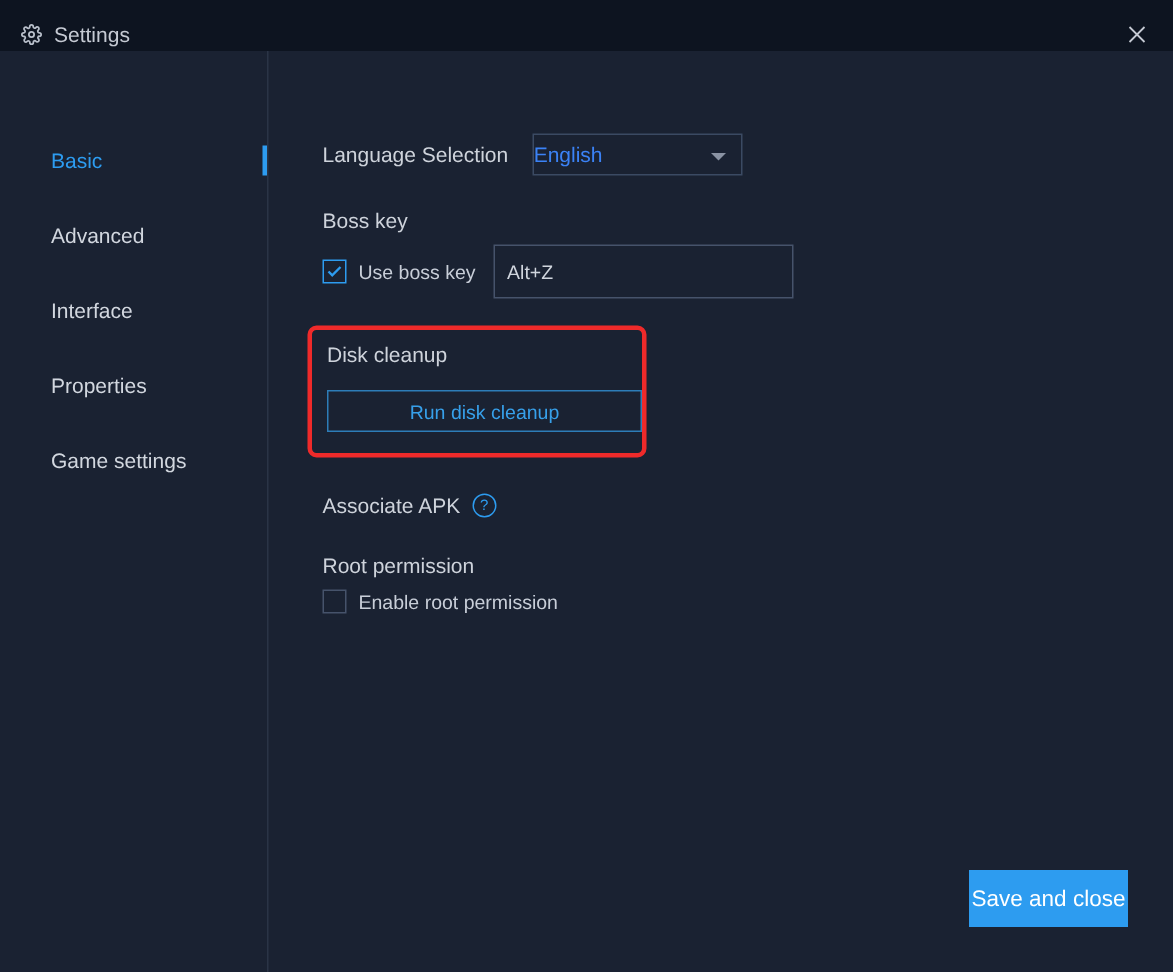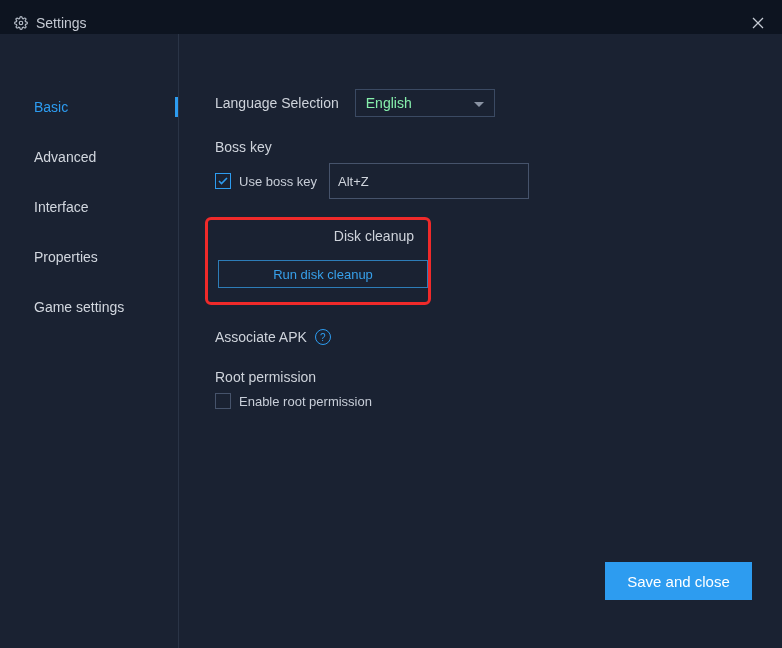--- a/index.html
+++ b/index.html
@@ -105,25 +105,25 @@
       color: #ced3db;
       font-size: 14px;
     }
 
     .select {
       width: 140px;
       height: 28px;
       border: 1px solid #3b4a63;
       display: flex;
       align-items: center;
-      padding: 0 10px;
+      padding: 0 0;
       margin-left: 16px;
       cursor: pointer;
       position: relative;
-      color: #86efac;
+      color: #3b82f6;
     }
 
     .select .chevron {
       position: absolute;
       right: 10px;
       top: 50%;
       transform: translateY(-50%);
     }
 
     .section-spacer-sm {
@@ -199,22 +199,22 @@
       justify-content: center;
       color: #2d9cf0;
       font-size: 10px;
       margin-left: 8px;
       cursor: pointer;
     }
 
     .save-button {
       position: absolute;
       right: 30px;
-      bottom: 48px;
-      width: 147px;
+      bottom: 30px;
+      width: 106px;
       height: 38px;
       background: #2d9cf0;
       color: #ffffff;
       font-size: 15px;
       border: none;
       cursor: pointer;
       display: flex;
       align-items: center;
       justify-content: center;
     }
@@ -279,21 +279,21 @@
           <svg width="10" height="8" viewBox="0 0 10 8">
             <path d="M1 4 L3.5 6.5 L9 1" stroke="#2d9cf0" stroke-width="1.6" fill="none"></path>
           </svg>
         </span>
         <span class="checkbox-label">Use boss key</span>
         <input class="textfield" type="text" value="Alt+Z" style="">
       </div>
     </div>
 
     <div class="highlight-box">
-      <div class="section-label" style="padding-left:2px;text-align:right;">Disk cleanup</div>
+      <div class="section-label" style="padding-left:2px;">Disk cleanup</div>
       <div style="padding-left:2px;">
         <button class="action-button">
           <span>Run disk cleanup</span>
         </button>
       </div>
     </div>
 
     <div class="section-spacer-md">
       <div class="row">
         <span class="section-label">Associate APK</span>

